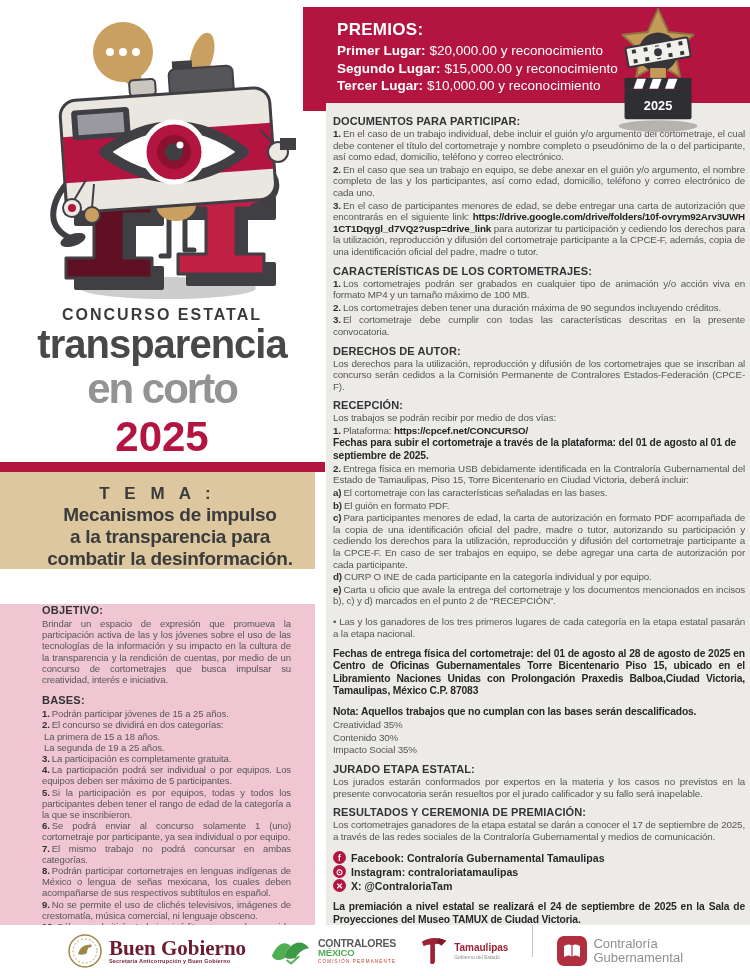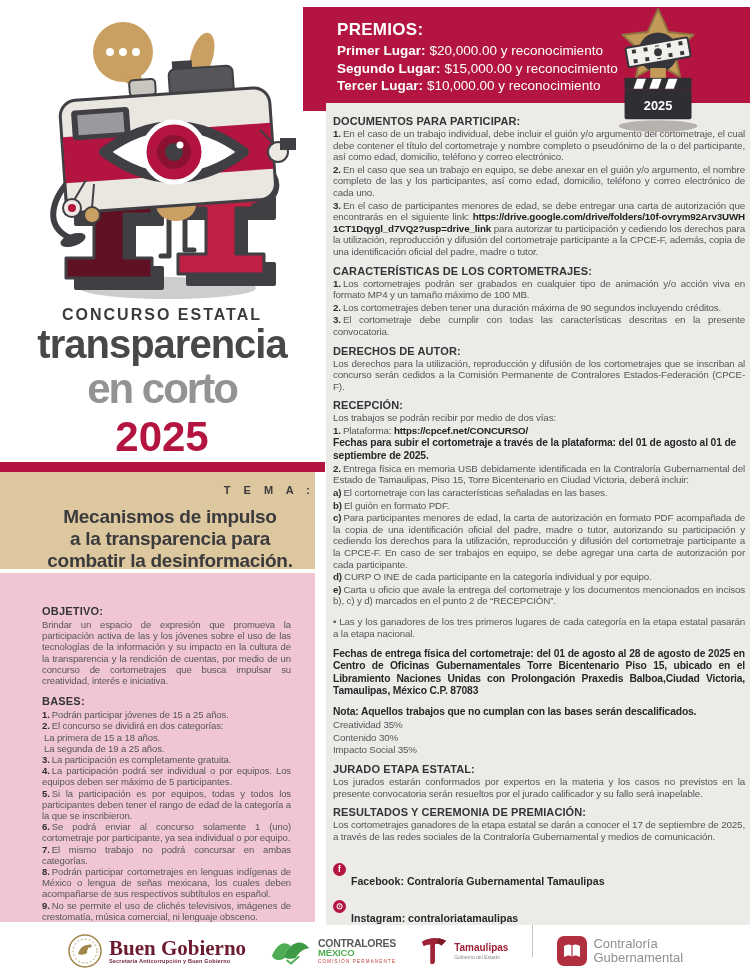--- a/index.html
+++ b/index.html
@@ -10,25 +10,25 @@
   
   .titleblock{left:0;top:306px;width:324px;text-align:center;}
   .t-kicker{font-size:16px;font-weight:bold;letter-spacing:2px;color:#3b3b3d;}
   .t-main{font-size:40px;font-weight:bold;letter-spacing:-1px;color:#48484b;line-height:40px;}
   .t-sub{font-size:42px;font-weight:bold;letter-spacing:-2px;color:#939396;line-height:50px;text-align:center;}
   .t-year{font-size:42px;font-weight:bold;color:#b31540;line-height:46px;}
 
   .redbar{left:0;top:462px;width:325px;height:10px;background:#b31540;}
   .tema{left:0;top:472px;width:315px;height:97px;background:#dcc79e;text-align:center;
         padding-top:12px;box-sizing:border-box;color:#3b3b3d;}
-  .tema-label{font-size:11px;font-weight:bold;letter-spacing:5px;margin-bottom:10px;text-align:right;}
+  .tema-label{font-size:17px;font-weight:bold;letter-spacing:5px;margin-bottom:0;}
   .tema-line{font-size:19px;font-weight:bold;line-height:22px;letter-spacing:-0.3px;padding-left:25px;}
 
-  .pink{left:0;top:573px;width:315px;height:349px;background:#f0c6d2;box-sizing:border-box;
-        padding:32px 24px 8px 42px;overflow:hidden;}
+  .pink{left:0;top:604px;width:315px;height:349px;background:#f0c6d2;box-sizing:border-box;
+        padding:0 24px 8px 42px;overflow:hidden;}
   .pink h3{margin:0 0 2px 0;font-size:11px;color:#343438;letter-spacing:0.2px;}
   .pink p{margin:0;font-size:9.5px;line-height:11.2px;text-align:justify;letter-spacing:-0.1px;}
   .pink .gap{height:9px;}
   .num{font-weight:bold;color:#2f2f31;margin-right:2px;}
 
   
   .premios{left:303px;top:7px;width:447px;height:104px;background:#b31540;color:#fff;
            box-sizing:border-box;padding:13px 0 0 34px;}
   .premios h2{margin:0 0 2px 0;font-size:17px;letter-spacing:0.3px;}
   .premios p{margin:0;font-size:13.5px;line-height:17.5px;}
@@ -39,21 +39,21 @@
   .graypanel h3{margin:7px 0 1px 0;font-size:11px;color:#343438;letter-spacing:0.1px;}
   .graypanel h3.first{margin-top:2px;}
   .graypanel p{margin:0 0 1px 0;font-size:9.8px;line-height:11.6px;letter-spacing:-0.15px;}
   .just{text-align:justify;}
   .blink{font-weight:bold;color:#232325;word-break:break-all;}
   .pbold{font-weight:bold;color:#28282a;font-size:10.3px !important;line-height:12.2px !important;}
   .mt{margin-top:9px !important;}
   .social-row{display:flex;align-items:center;gap:5px;margin:1px 0;}
   .sicon{width:13px;height:13px;border-radius:50%;background:#b31540;color:#fff;font-size:8.5px;
          font-weight:bold;display:inline-flex;align-items:center;justify-content:center;flex:0 0 13px;}
-  .social-txt{font-size:10.6px;font-weight:bold;color:#28282a;margin-top:24px;}
+  .social-txt{font-size:10.6px;font-weight:bold;color:#28282a;}
 
   
   .footer{left:0;top:925px;width:750px;height:51px;background:#fff;display:flex;
           justify-content:center;gap:24px;}
   .lg{display:flex;align-items:center;gap:6px;}
   .bg-title{font-family:"Liberation Serif",serif;font-size:21px;font-weight:bold;color:#6d1b30;line-height:20px;}
   .bg-sub{font-size:5.5px;font-weight:bold;color:#6d1b30;letter-spacing:0.2px;}
   .cm-1{font-size:10.5px;font-weight:bold;color:#5a5a5a;letter-spacing:-0.3px;line-height:10px;}
   .cm-2{font-size:9.5px;font-weight:bold;color:#4fae54;letter-spacing:-0.2px;line-height:9px;}
   .cm-3{font-size:4.5px;color:#c0392b;letter-spacing:1.2px;margin-top:2px;}

